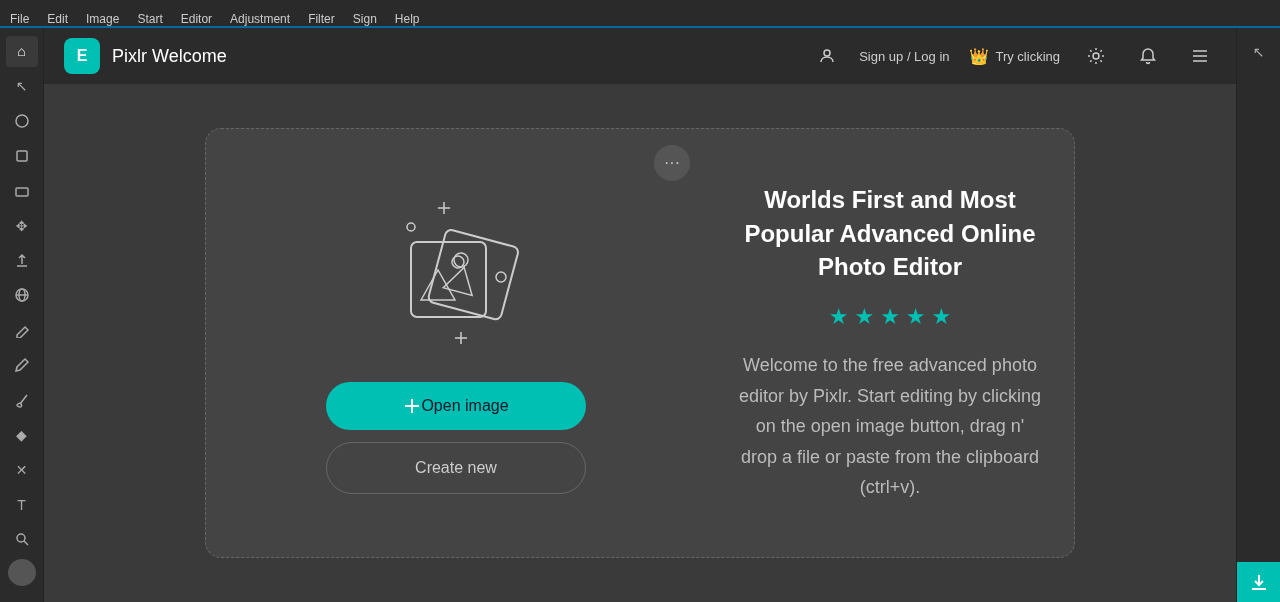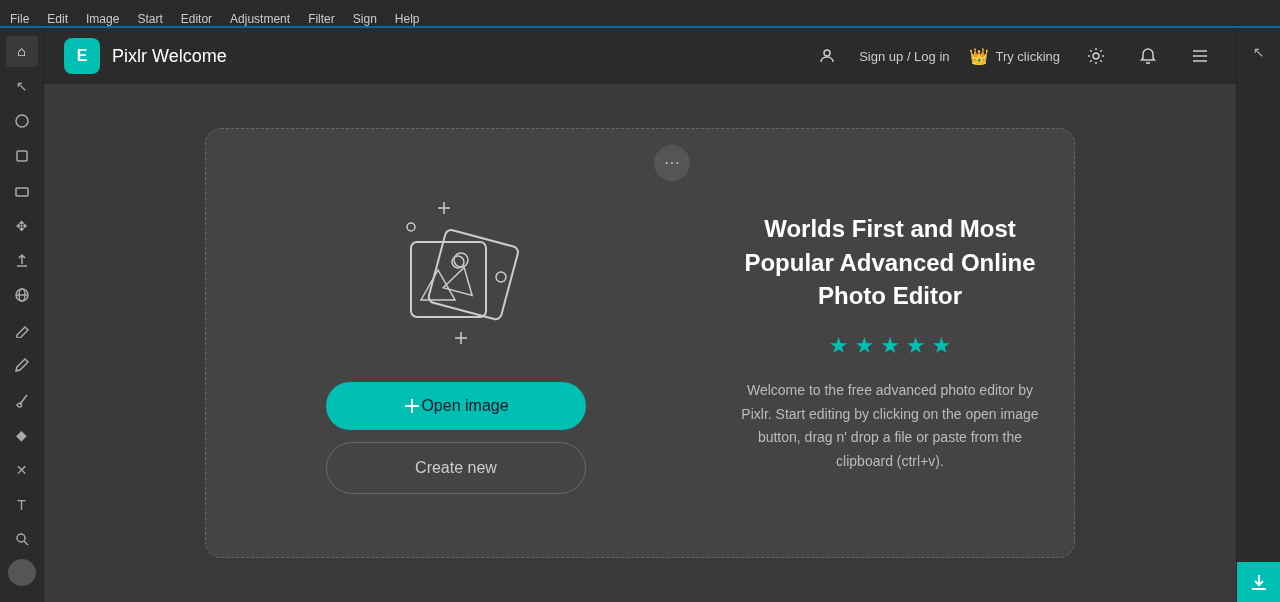--- a/index.html
+++ b/index.html
@@ -245,21 +245,21 @@
       margin-bottom: 20px;
     }
     .stars {
       display: flex;
       gap: 6px;
       margin-bottom: 20px;
     }
     .star { color: #00bfb3; font-size: 22px; }
     .description {
       color: #bbb;
-      font-size: 14px;
+      font-size: 18px;
       line-height: 1.7;
       max-width: 380px;
     }
 
     
     .right-sidebar {
       width: 44px;
       background: #2b2b2b;
       display: flex;
       flex-direction: column;

